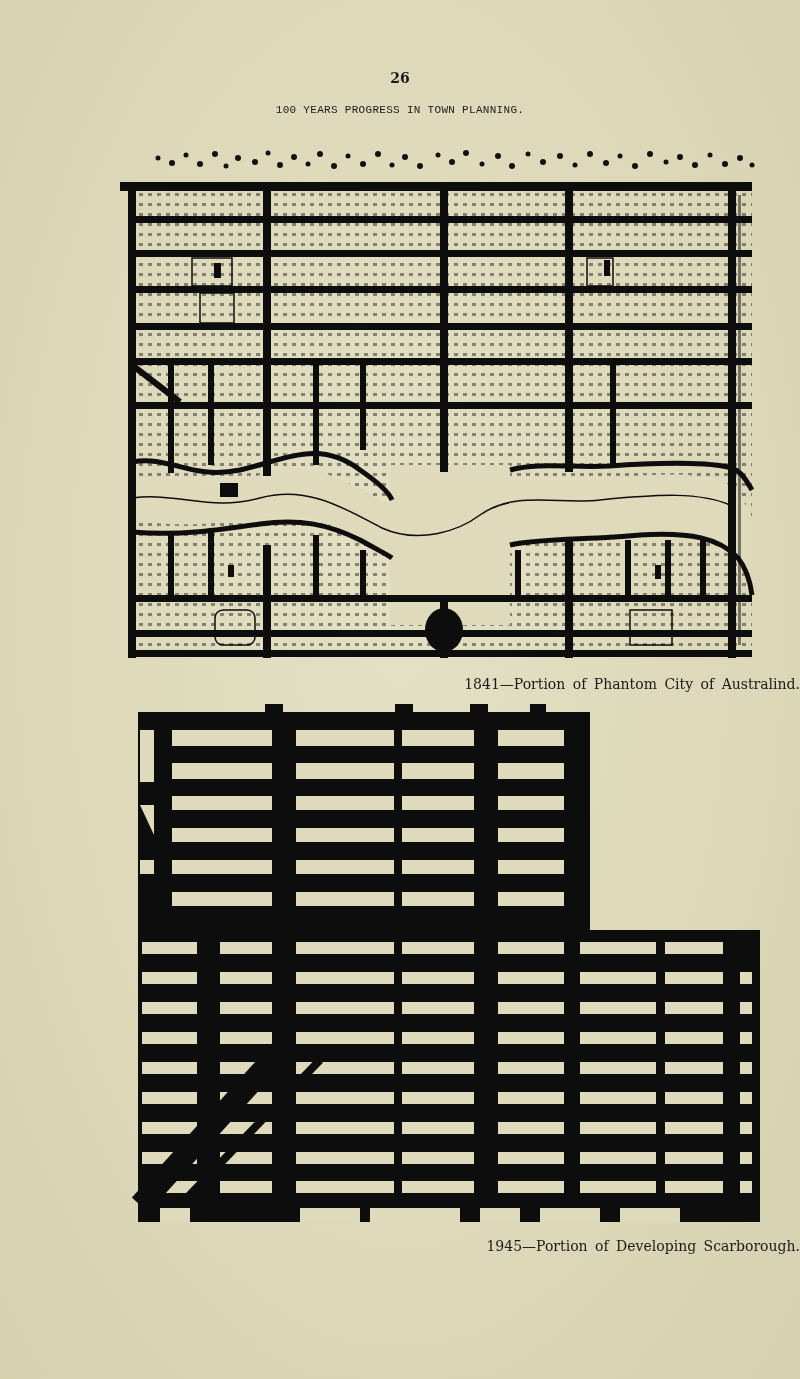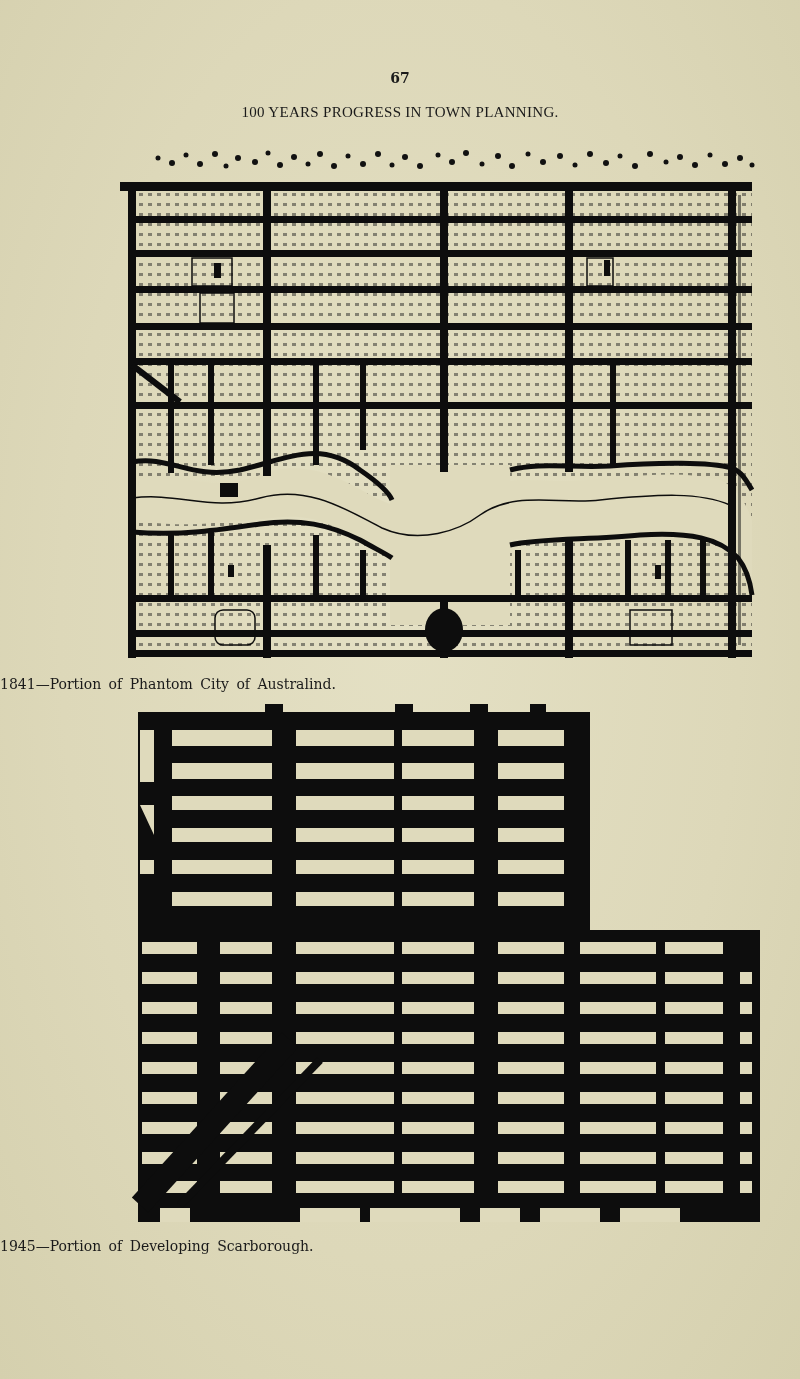--- a/index.html
+++ b/index.html
@@ -9,37 +9,37 @@
       background-image: radial-gradient(ellipse at 50% 45%, #e4e0c4 0%, #ddd8b9 60%, #d5d0ae 100%);
       font-family: "Liberation Serif", "DejaVu Serif", serif;
       color: #1a1a1a;
     }
     .page-number {
       position: absolute; left: 0; width: 800px; top: 70px; text-align: center;
       font-family: "DejaVu Serif", serif; font-weight: bold; font-size: 14px; letter-spacing: 0px;
     }
     .running-title {
       position: absolute; left: 0; width: 800px; top: 104px; text-align: center;
-      font-family: Liberation Serif, serif; font-size: 15px; letter-spacing: 0.3px;
+      font-family: Liberation Mono, monospace; font-size: 11px; letter-spacing: 0.3px;
     }
     .figure { position: absolute; }
     .caption {
-      position: absolute; left: 0; width: 800px; text-align: left;
+      position: absolute; left: 0; width: 800px; text-align: right;
       font-family: "DejaVu Serif", serif; font-size: 14px; word-spacing: 3px;
     }
     #fig1 { left: 120px; top: 140px; width: 640px; height: 525px; }
     #cap1 { top: 676px; }
     #fig2 { left: 120px; top: 700px; width: 650px; height: 530px; }
     #cap2 { top: 1238px; }
     svg { display: block; }
   </style>
 </head>
 <body>
 
-<div class="page-number">67</div>
+<div class="page-number">26</div>
 <div class="running-title">100 YEARS PROGRESS IN TOWN PLANNING.</div>
 
 <div class="figure" id="fig1">
   <svg width="640" height="525" viewBox="0 0 640 525">
     <defs>
       <pattern id="lots" width="9" height="10" patternUnits="userSpaceOnUse">
         <rect x="1" y="3" width="4" height="3" fill="#1a1a1a" opacity="0.85"></rect>
       </pattern>
       <pattern id="lotsSparse" width="12" height="10" patternUnits="userSpaceOnUse">
         <rect x="2" y="4" width="3" height="2" fill="#1a1a1a" opacity="0.7"></rect>

